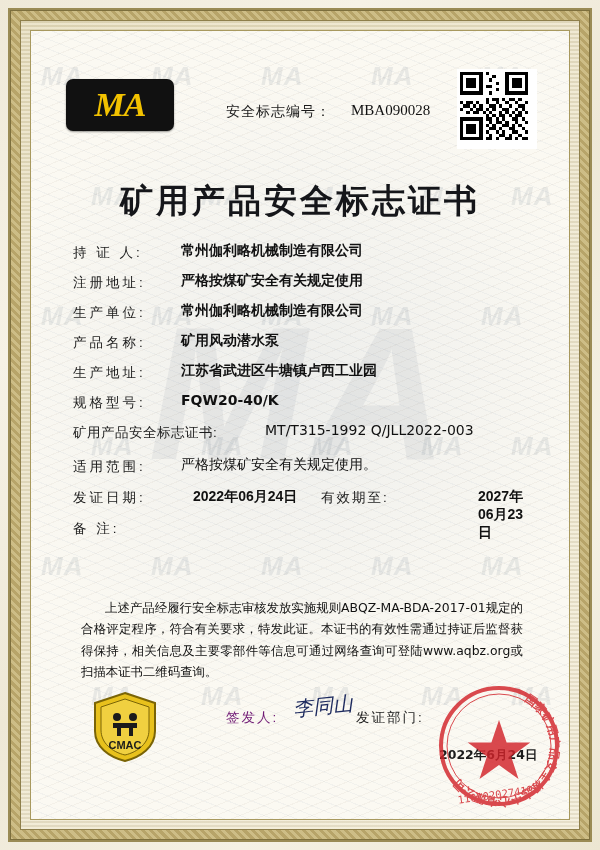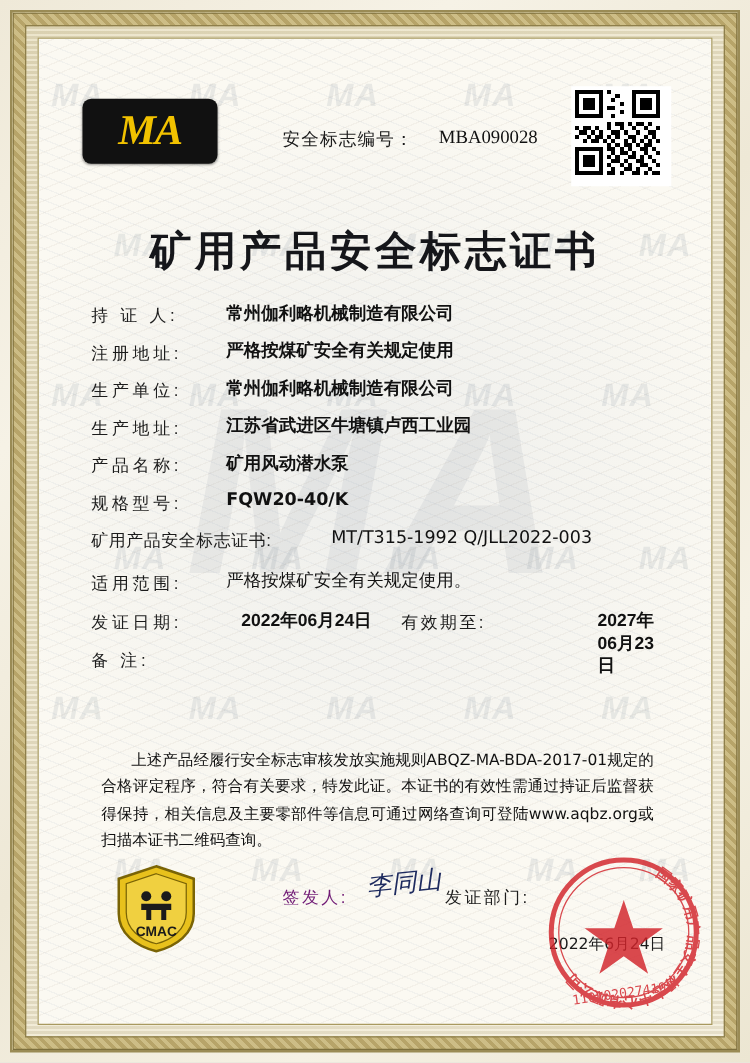--- a/index.html
+++ b/index.html
@@ -137,20 +137,21 @@
     position:absolute;left:262px;top:662px;font-size:20px;color:#1d2a5e;
     font-family:"Liberation Serif","DejaVu Serif",serif;
     transform:rotate(-6deg);font-style:italic;
   }
   .dept-lbl{
     position:absolute;left:325px;top:678px;font-size:13.5px;letter-spacing:2px;color:#1c1c1c;
   }
   .issue-date{
     position:absolute;left:408px;top:716px;font-size:12.5px;color:#1b1b1b;
     font-family:"DejaVu Sans","Liberation Sans",sans-serif;
+    font-weight:bold;
   }
   
   .seal{
     position:absolute;left:398px;top:645px;width:140px;height:140px;
   }
   .seal svg{display:block;}
 </style>
 </head>
 <body>
 
@@ -317,26 +318,26 @@
         </div>
         <div class="row">
           <div class="lbl">注册地址:</div>
           <div class="val">严格按煤矿安全有关规定使用</div>
         </div>
         <div class="row">
           <div class="lbl">生产单位:</div>
           <div class="val">常州伽利略机械制造有限公司</div>
         </div>
         <div class="row">
+          <div class="lbl">产品名称:</div>
+          <div class="val">矿用风动潜水泵</div>
+        </div>
+        <div class="row">
           <div class="lbl">生产地址:</div>
           <div class="val">江苏省武进区牛塘镇卢西工业园</div>
-        </div>
-        <div class="row">
-          <div class="lbl">产品名称:</div>
-          <div class="val">矿用风动潜水泵</div>
         </div>
         <div class="row">
           <div class="lbl">规格型号:</div>
           <div class="val">FQW20-40/K</div>
         </div>
         <div class="row" style="height:34px;">
           <div class="lbl tight" style="width:150px;">矿用产品安全标志证书:</div>
           <div class="val center" style="left:192px;font-weight:normal;">MT/T315-1992 Q/JLL2022-003</div>
         </div>
         <div class="row">

